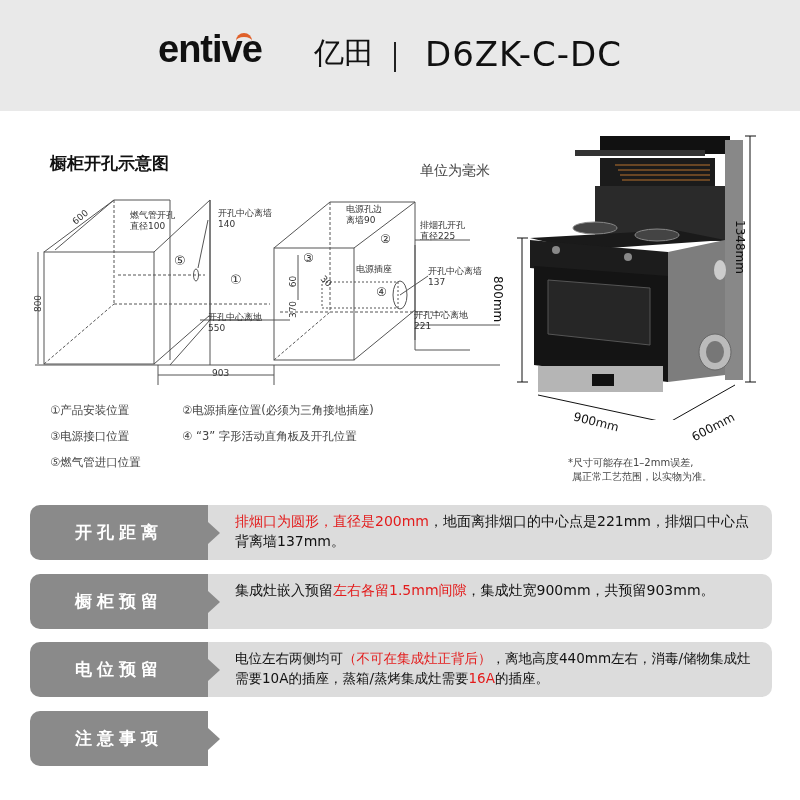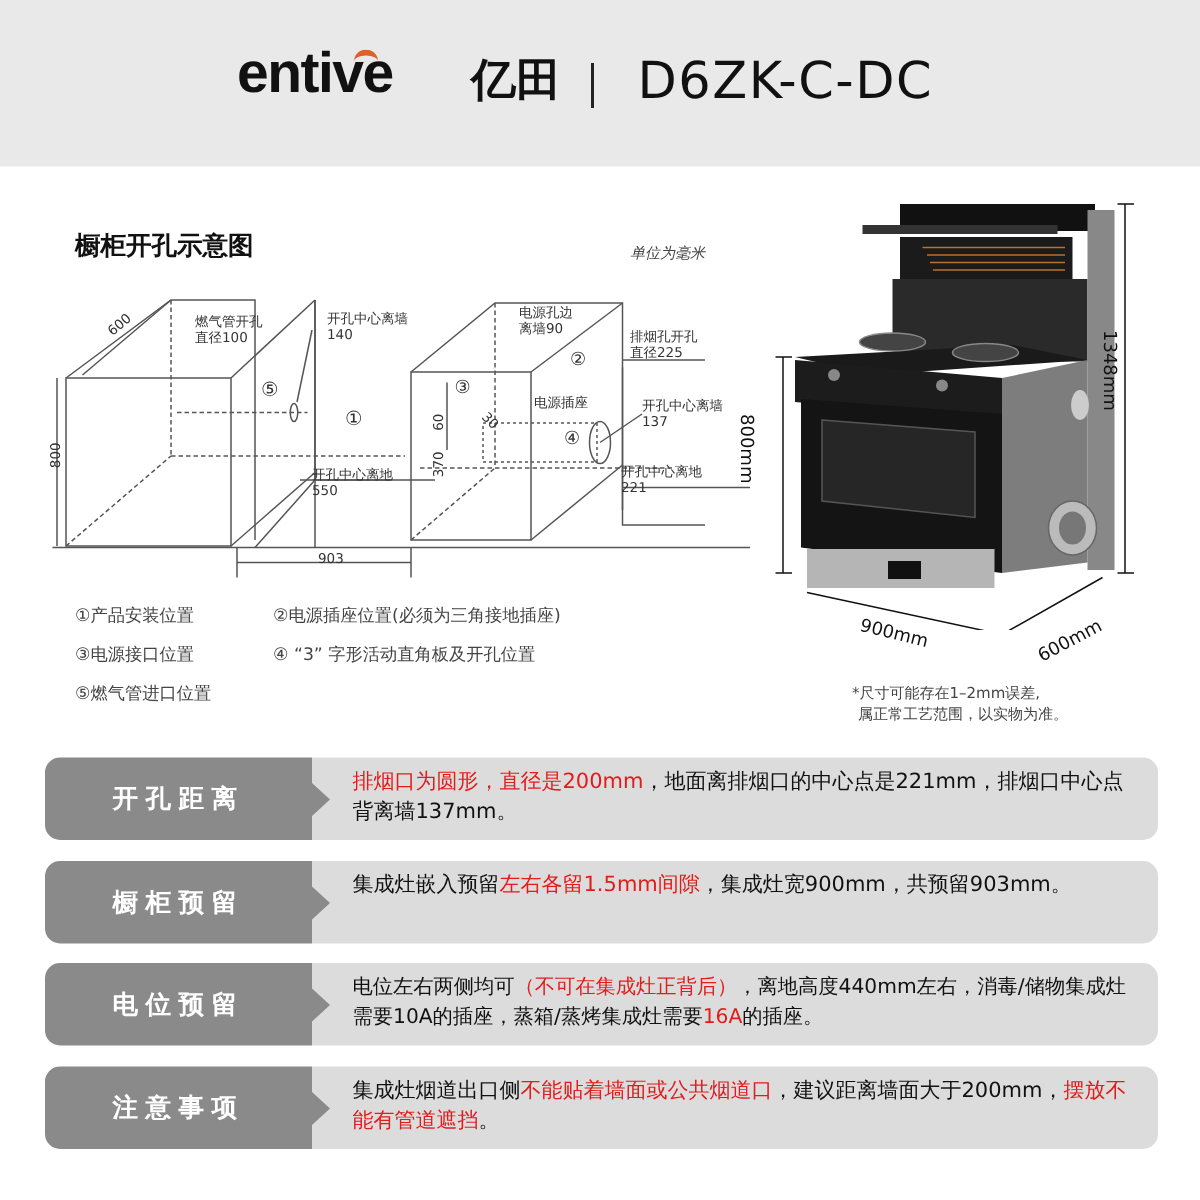--- a/index.html
+++ b/index.html
@@ -1,25 +1,25 @@
 <!DOCTYPE html>
 <html><head>
 <meta charset="utf-8">
 <style>
   * { margin:0; padding:0; box-sizing:border-box; }
   body { width:800px; height:800px; background:#ffffff; font-family:"DejaVu Sans","Liberation Sans",sans-serif; position:relative; overflow:hidden; color:#1a1a1a; }
   .header { position:absolute; left:0; top:0; width:800px; height:111px; background:#e9e9e9;padding-left:16px; }
   .brand { position:absolute; left:158px; top:28px; font-family:"Liberation Sans",sans-serif; font-size:38px; font-weight:bold; letter-spacing:-1px; color:#111; }
   .brand-arc { position:absolute; left:236px; top:33px; width:16px; height:8px; border-top:4px solid #e0602a; border-radius:8px 8px 0 0; }
-  .brand-cn { position:absolute; left:314px; top:33px; font-size:30px; font-weight:bold; color:#111; }
+  .brand-cn { position:absolute; left:314px; top:33px; font-size:30px; font-weight:normal; color:#111; }
   .sep { position:absolute; left:394px; top:42px; width:2px; height:30px; background:#222; }
   .model { position:absolute; left:425px; top:34px; font-family:"DejaVu Sans",sans-serif; font-size:34px; color:#111; letter-spacing:1px; }
 
   .diag-title { position:absolute; left:50px; top:152px; font-size:17px; font-weight:bold; color:#111; }
-  .unit { position:absolute; left:420px; top:162px; font-size:10px; color:#444;font-style:italic; }
+  .unit { position:absolute; left:420px; top:162px; font-size:14px; color:#444; }
   .diagram { position:absolute; left:30px; top:180px; width:470px; height:215px; }
   .lbl { position:absolute; font-size:9px; color:#333; line-height:11px; }
   .legend { position:absolute; font-size:11.5px; color:#444; }
 
   .product { position:absolute; left:500px; top:120px; width:290px; height:300px; }
   .dim { position:absolute; font-size:12px; color:#111; }
   .note { position:absolute; left:568px; top:456px; font-size:10px; color:#444; line-height:14px; }
 
   .row { position:absolute; left:30px; width:742px; height:55px; }
   .row .tag { position:absolute; left:0; top:0; width:178px; height:55px; background:#8a8a8a; border-radius:10px 0 0 10px; color:#fff; font-size:17px; font-weight:bold; letter-spacing:5px; display:flex; align-items:center; justify-content:center; }
@@ -213,16 +213,13 @@
   <div class="tag">电位预留</div>
   <div class="arrow"></div>
   <div class="body" style="font-size:13.5px;">
     <span>电位左右两侧均可</span><span class="red">（不可在集成灶正背后）</span><span>，离地高度440mm左右，消毒/储物集成灶需要10A的插座，蒸箱/蒸烤集成灶需要</span><span class="red">16A</span><span>的插座。</span>
   </div>
 </div>
 
 <div class="row" style="top:711px;">
   <div class="tag">注意事项</div>
   <div class="arrow"></div>
-  <div class="body">
-    <span>集成灶烟道出口侧</span><span class="red">不能贴着墙面或公共烟道口</span><span>，建议距离墙面大于200mm，</span><span class="red">摆放不能有管道遮挡</span><span>。</span>
-  </div>
 </div>
 
 </body></html>

